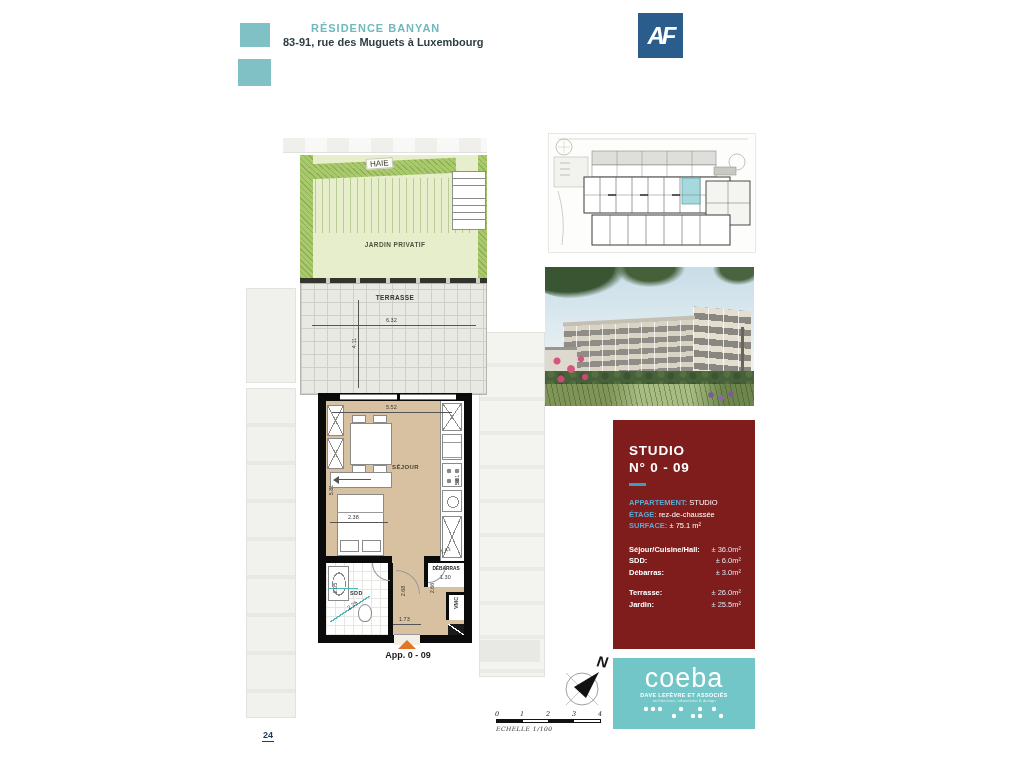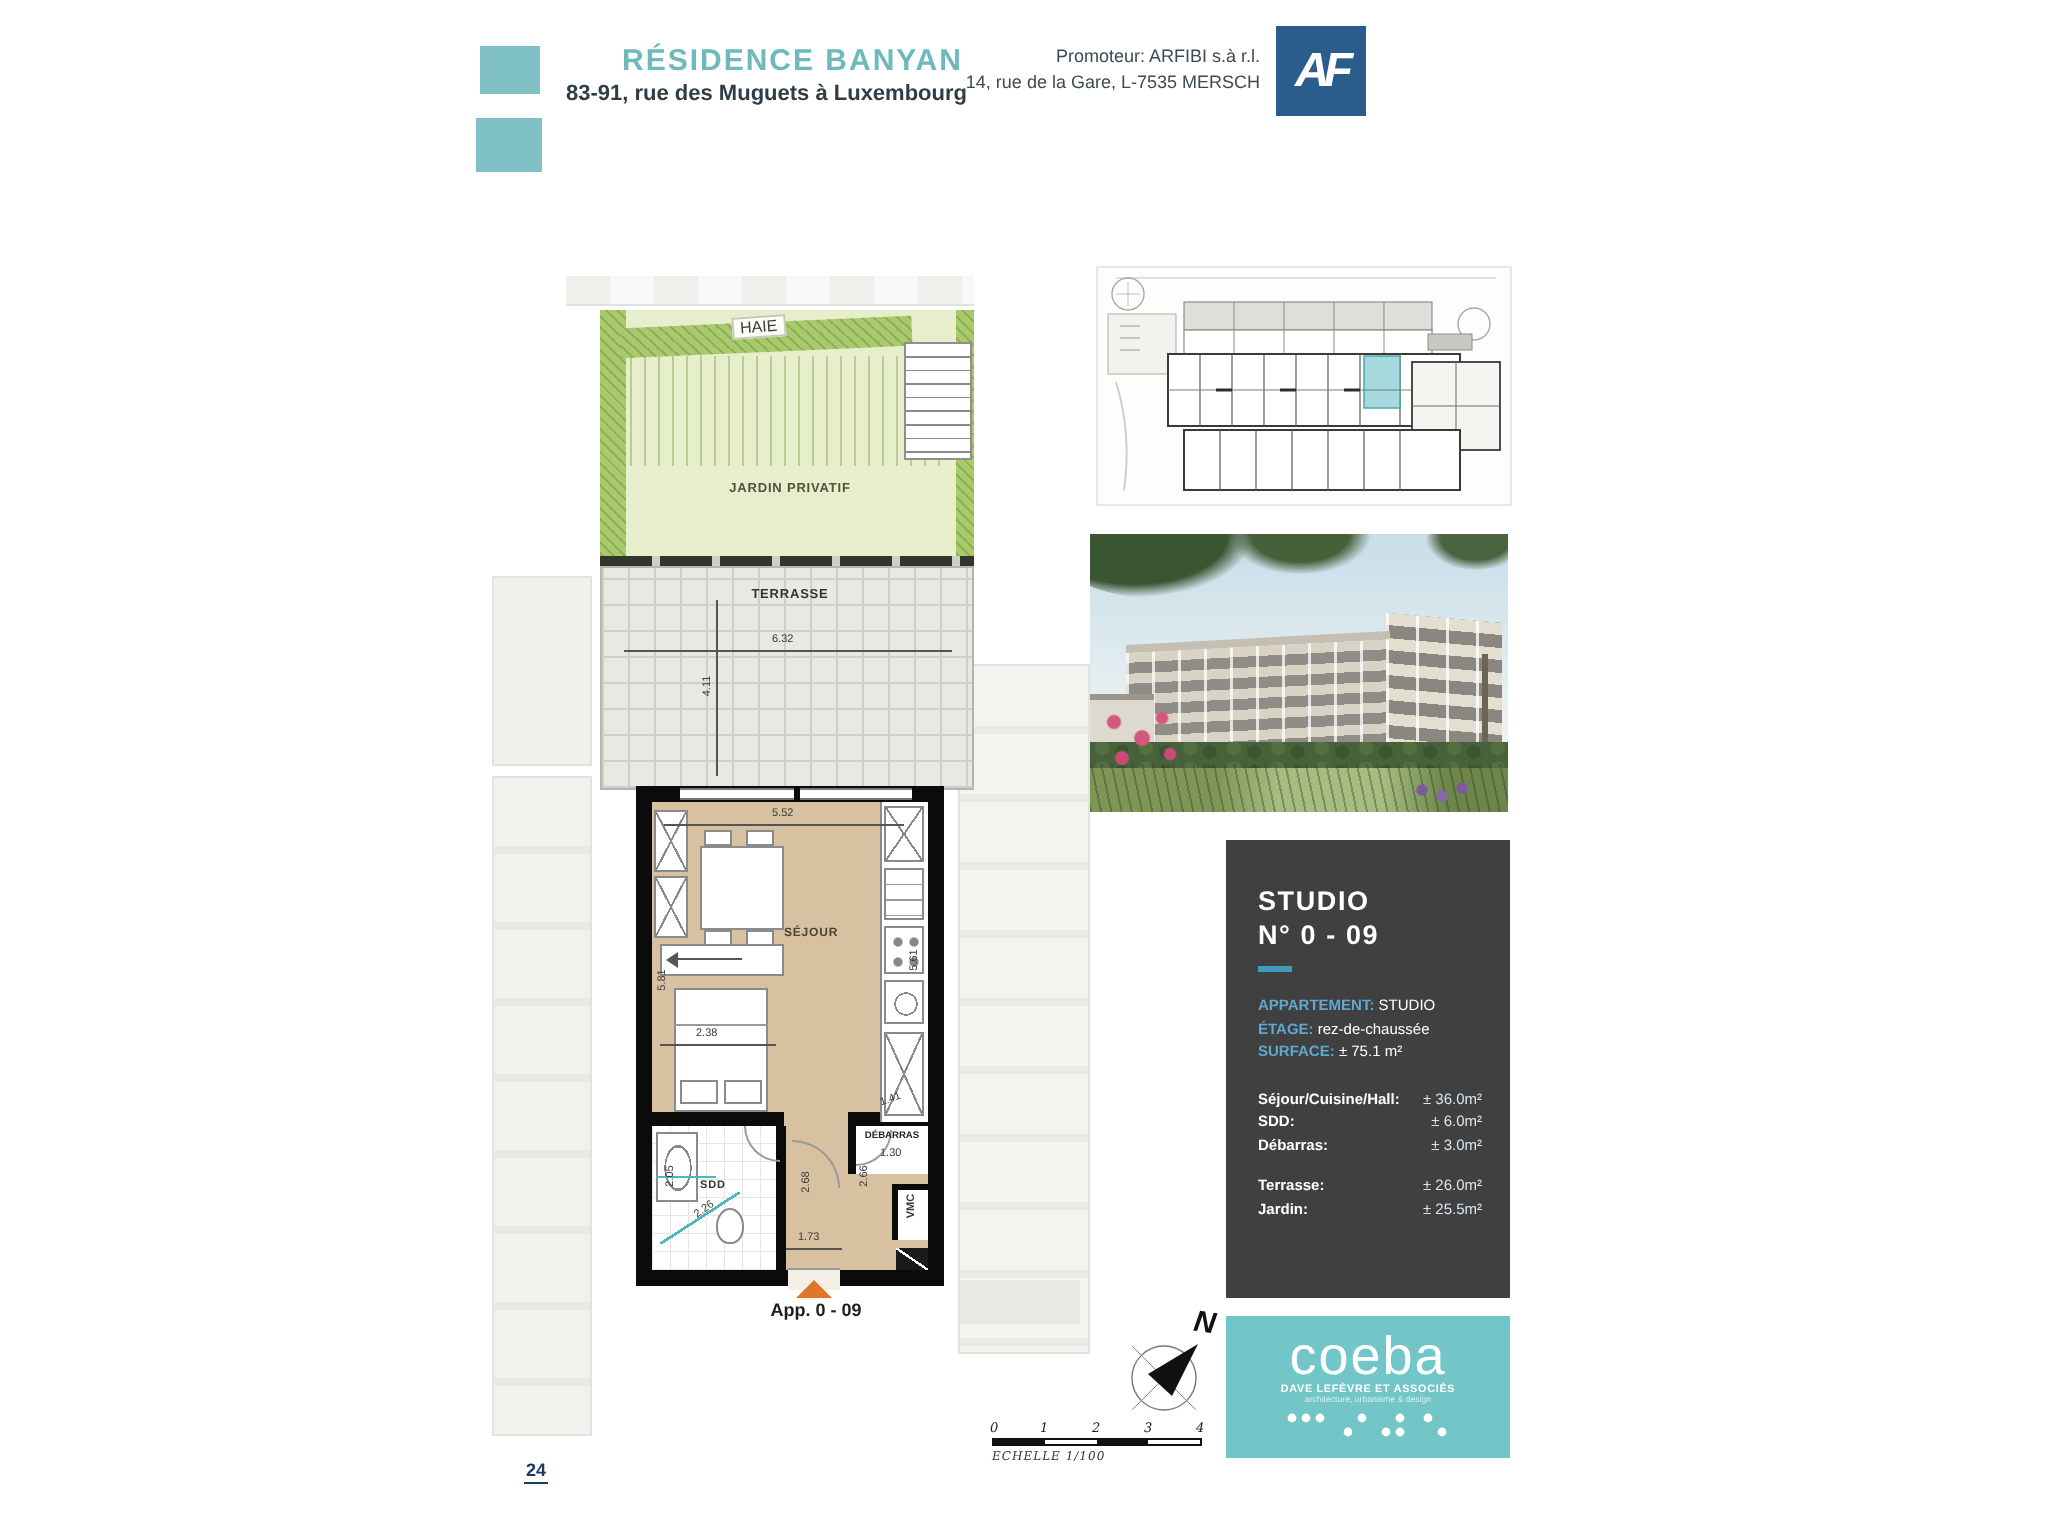--- a/index.html
+++ b/index.html
@@ -2,21 +2,21 @@
 <html><head>
 <meta charset="utf-8">
 <style>
   html,body{margin:0;padding:0;}
   body{width:1024px;height:768px;background:#fff;font-family:"Liberation Sans",sans-serif;position:relative;overflow:hidden;}
   .abs{position:absolute;}
   .nosel{user-select:none;}
 
   
   .teal-sq{background:#7fc1c5;}
-  .res-name{color:#6fb9bd;font-weight:bold;font-size:15px;letter-spacing:1px;padding-left:28px;}
+  .res-name{color:#6fb9bd;font-weight:bold;font-size:11px;letter-spacing:1px;padding-left:28px;}
   .res-addr{color:#2e3d46;font-weight:bold;font-size:11px;margin-top:2px;}
   .promoter{font-size:9px;color:#3d4a54;line-height:13px;text-align:right;}
   .af-box{background:#2a5d8c;color:#fff;font-weight:bold;font-size:24px;display:flex;align-items:center;justify-content:center;font-style:italic;letter-spacing:-3px;}
   .dev-name{font-size:11.5px;font-weight:bold;color:#1f262c;line-height:12px;letter-spacing:0.3px;}
   .dev-tag{font-size:6px;color:#939aa0;letter-spacing:0.4px;transform:scale(0.72);transform-origin:left top;white-space:nowrap;}
 
   
   .dim{font-size:5.5px;color:#3a3a3a;white-space:nowrap;}
   .vdim{transform:rotate(-90deg);transform-origin:center center;}
   .roomlbl{font-weight:bold;color:#4c4436;letter-spacing:0.4px;}
@@ -38,21 +38,21 @@
 
   
   .garden{background:#e6eecb;}
   .hedge{background:#a9c96d;background-image:repeating-linear-gradient(45deg,rgba(120,150,60,.5) 0 1px,transparent 1px 4px);}
   .grass{background:repeating-linear-gradient(90deg,rgba(140,165,90,.6) 0 1px,transparent 1px 7px);}
   .stairs{background:#fff;border:0.75px solid #8f8f8f;box-sizing:border-box;
     background-image:repeating-linear-gradient(180deg,transparent 0 6px,#8a8a8a 6px 6.8px);}
   .haie-tag{background:#fcfcf6;border:0.5px solid #c8c8bb;font-size:8px;color:#3c3c34;padding:0 3px;transform:rotate(-4deg);font-weight:500;}
 
   
-  .panel{background:#404040;color:#fff;box-sizing:border-box;padding:22px 14px 0 16px;}
+  .panel{background:#7f1d1d;color:#fff;box-sizing:border-box;padding:22px 14px 0 16px;}
   .panel-title{font-size:13.5px;font-weight:bold;letter-spacing:0.8px;line-height:17px;}
   .panel-dash{width:17px;height:3px;background:#3e9dbd;margin:7px 0 11px 0;}
   .meta{font-size:7.5px;line-height:11.5px;}
   .meta b{color:#5fa8cf;font-weight:bold;}
   .rooms{margin-top:12px;font-size:7.5px;line-height:11.5px;text-align:right;}
   .rrow{display:flex;justify-content:space-between;}
   .rrow .rl{font-weight:bold;}
   .rrow .rv{color:#d9e6f2;}
   .gap8{height:9px;}
 
@@ -79,24 +79,20 @@
 <div class="abs nosel" style="left:0;top:0;width:1024px;height:768px;">
 
   <div class="abs teal-sq" style="left:240px;top:23px;width:30px;height:24px;"></div>
   <div class="abs teal-sq" style="left:238px;top:59px;width:33px;height:27px;"></div>
 
   <div class="abs" style="left:283px;top:22px;width:230px;">
     <div class="res-name">RÉSIDENCE BANYAN</div>
     <div class="res-addr">83-91, rue des Muguets à Luxembourg</div>
   </div>
 
-  <div class="abs promoter" style="left:430px;top:22px;width:200px;">
-    <div>Promoteur: ARFIBI s.à r.l.</div>
-    <div>14, rue de la Gare, L-7535 MERSCH</div>
-  </div>
 
   <div class="abs af-box" style="left:638px;top:13px;width:45px;height:45px;">
     <span>AF</span>
   </div>
 
   <div class="abs" style="left:283px;top:138px;width:204px;height:14px;background:repeating-linear-gradient(90deg,#efefec 0 22px,#f8f8f6 22px 44px);border-bottom:0.5px solid #e0e0dc;"></div>
   <div class="abs faint" style="left:246px;top:288px;width:50px;height:95px;"></div>
   <div class="abs faint" style="left:246px;top:388px;width:50px;height:330px;background:repeating-linear-gradient(180deg,#f1f1ee 0 34px,#e8e8e4 34px 38px);"></div>
   <div class="abs faint" style="left:479px;top:332px;width:66px;height:345px;background:repeating-linear-gradient(180deg,#f3f3f0 0 30px,#eaeae6 30px 34px);"></div>
   <div class="abs" style="left:480px;top:640px;width:60px;height:22px;background:#e8e8e4;"></div>

